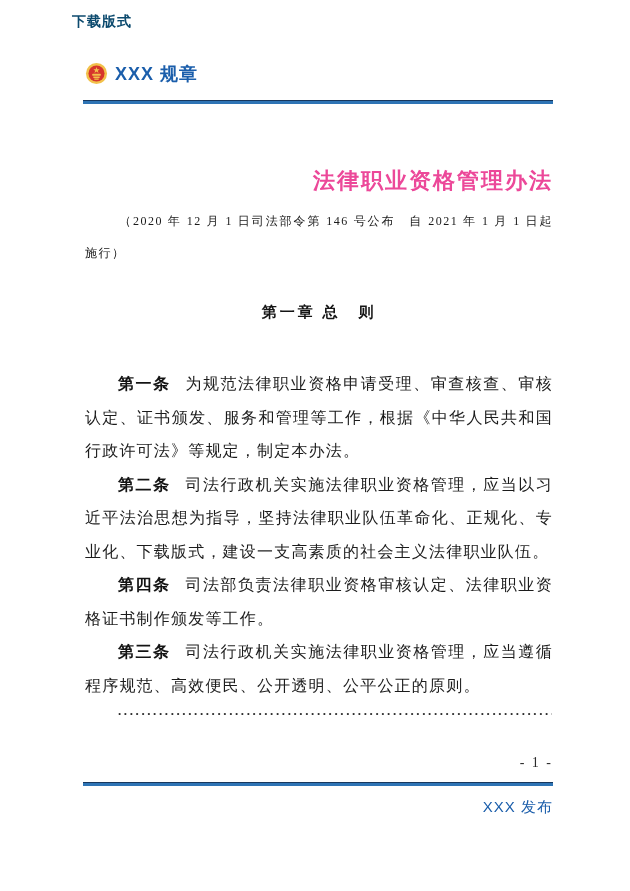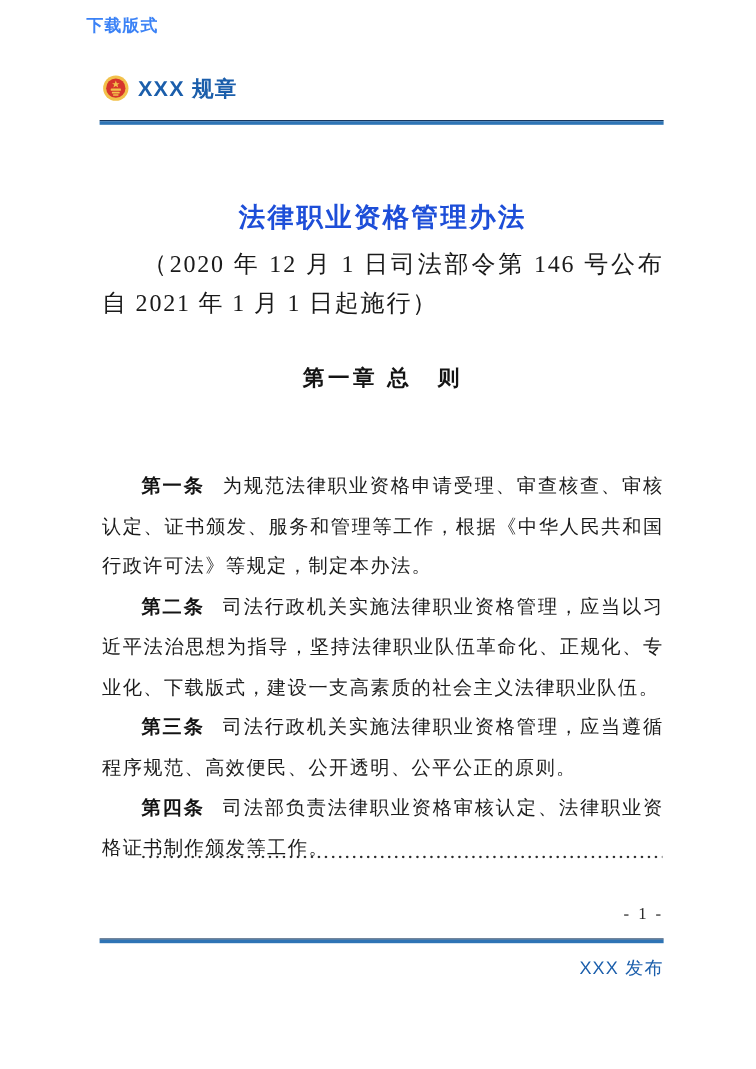--- a/index.html
+++ b/index.html
@@ -12,21 +12,21 @@
     font-family: "Liberation Serif", "DejaVu Serif", serif;
     color: #1f1f1f;
     overflow: hidden;
   }
   .download-label {
     position: absolute;
     left: 72px;
     top: 13px;
     font-size: 14px;
     font-weight: bold;
-    color: #3b82f6;
+    color: #0c4a6e;
     letter-spacing: 1px;
     text-decoration: none;
     cursor: pointer;
   }
   .header-band {
     position: absolute;
     left: 85px;
     top: 62px;
     width: 468px;
     height: 28px;
@@ -61,53 +61,53 @@
   .rule-footer {
     top: 782px;
     border-top: 1px solid #17375e;
     border-bottom: 3px solid #2e74b5;
   }
   .doc-title {
     position: absolute;
     left: 85px;
     top: 166px;
     width: 468px;
-    text-align: center;
+    text-align: right;
     font-size: 22px;
     font-weight: bold;
     letter-spacing: 2px;
-    color: #1d4ed8;
+    color: #ec4899;
   }
   .promulgation-note {
     position: absolute;
     left: 85px;
     top: 205px;
     width: 468px;
-    font-size: 20px;
+    font-size: 12px;
     line-height: 32px;
     letter-spacing: 1.5px;
     text-indent: 34px;
     text-align: justify;
     color: #1a1a1a;
   }
   .chapter-heading {
     position: absolute;
     left: 85px;
     top: 303px;
     width: 468px;
     text-align: center;
-    font-size: 18px;
+    font-size: 15px;
     font-weight: bold;
     letter-spacing: 3px;
     color: #141414;
   }
   .articles {
     position: absolute;
     left: 85px;
-    top: 389px;
+    top: 367px;
     width: 468px;
     font-size: 16px;
     line-height: 33.5px;
     letter-spacing: 1.2px;
     text-align: justify;
     color: #1c1c1c;
   }
   .article { text-indent: 33px; }
   .article-number {
     font-weight: bold;
@@ -178,25 +178,25 @@
   <div class="chapter-heading">第一章 总　则</div>
 
   <div class="articles">
     <p class="article">
       <span class="article-number">第一条</span><span>为规范法律职业资格申请受理、审查核查、审核认定、证书颁发、服务和管理等工作，根据《中华人民共和国行政许可法》等规定，制定本办法。</span>
     </p>
     <p class="article">
       <span class="article-number">第二条</span><span>司法行政机关实施法律职业资格管理，应当以习近平法治思想为指导，坚持法律职业队伍革命化、正规化、专业化、下载版式，建设一支高素质的社会主义法律职业队伍。</span>
     </p>
     <p class="article">
+      <span class="article-number">第四条</span><span>司法部负责法律职业资格审核认定、法律职业资格证书制作颁发等工作。</span>
+    </p>
+    <p class="article">
       <span class="article-number">第三条</span><span>司法行政机关实施法律职业资格管理，应当遵循程序规范、高效便民、公开透明、公平公正的原则。</span>
     </p>
-    <p class="article">
-      <span class="article-number">第四条</span><span>司法部负责法律职业资格审核认定、法律职业资格证书制作颁发等工作。</span>
-    </p>
   </div>
 
   <div class="dots-divider">.................................................................................................</div>
 
   <div class="page-number">- 1 -</div>
 
   <div class="rule rule-footer"></div>
 
   <div class="publisher-label">XXX 发布</div>
 

